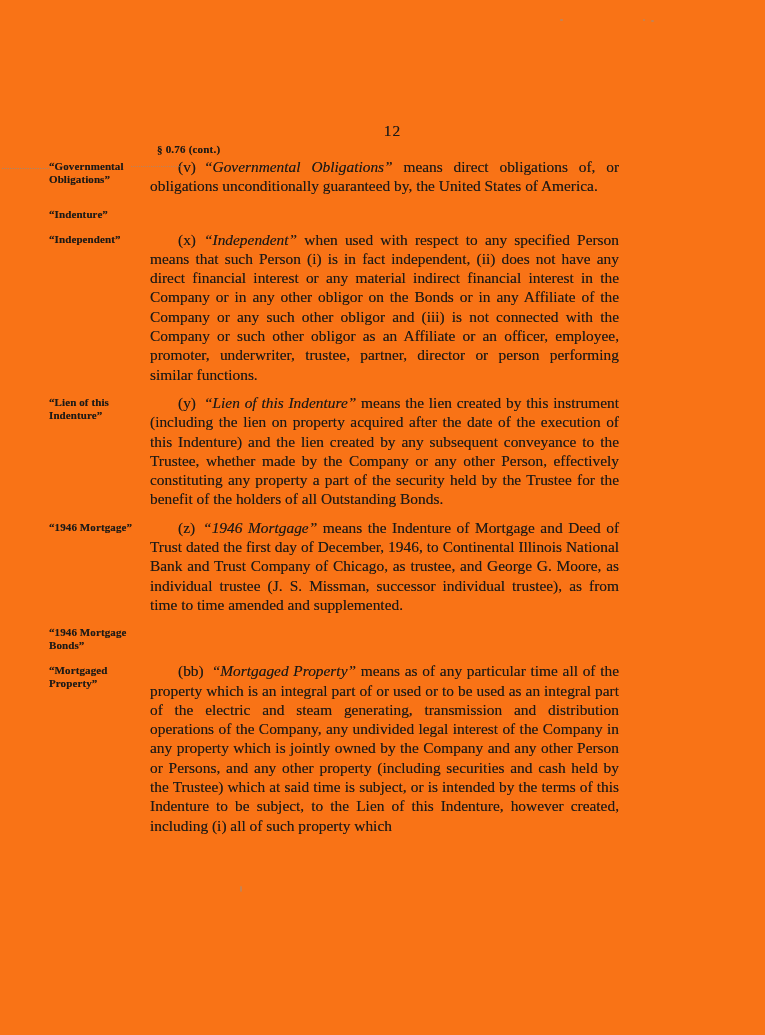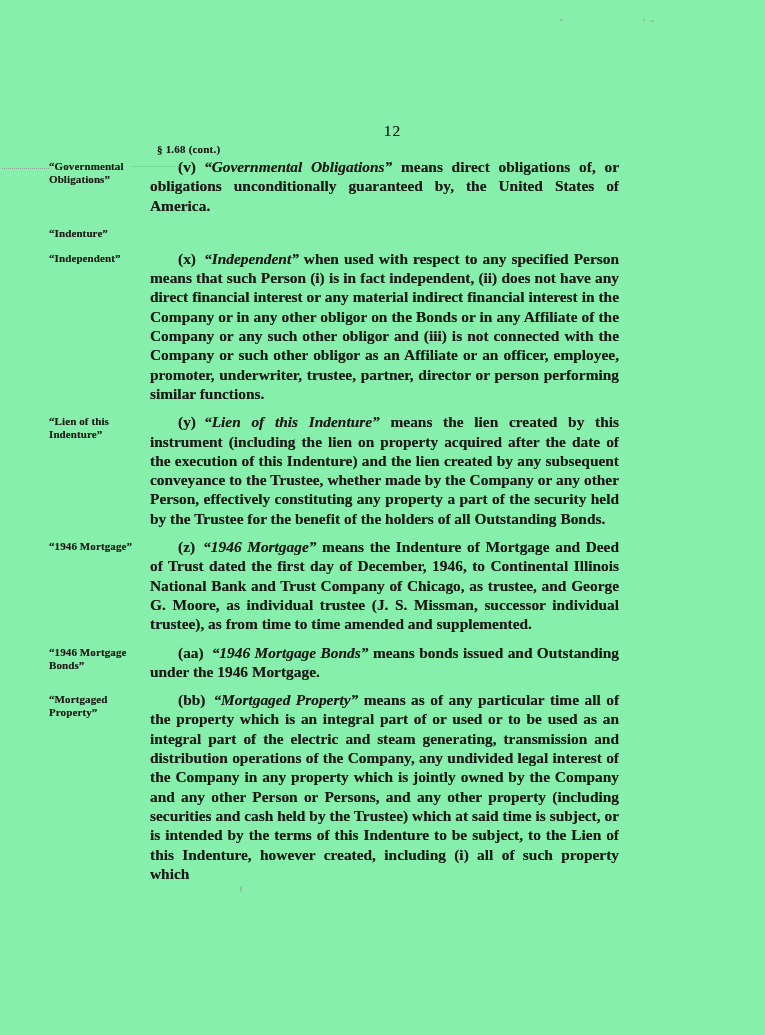--- a/index.html
+++ b/index.html
@@ -4,21 +4,21 @@
 <style>
   html, body {
     margin: 0;
     padding: 0;
     background: #e9e9e9;
   }
   .page {
     position: relative;
     width: 765px;
     height: 1035px;
-    background: #86efac;
+    background: #f97316;
     overflow: hidden;
     font-family: "Liberation Serif", "DejaVu Serif", serif;
     color: #1c1a17;
   }
   .page-number {
     position: absolute;
     left: 158px;
     top: 122px;
     width: 469px;
     text-align: center;
@@ -56,21 +56,20 @@
     letter-spacing: 0.1px;
     text-shadow: 0 0 0.3px rgba(25,22,18,.5);
   }
   .para {
     margin: 0;
     font-size: 15.4px;
     line-height: 19.3px;
     text-align: justify;
     text-indent: 28px;
     text-shadow: 0 0 0.45px rgba(25,22,18,.55);
-    font-weight: bold;
   }
   .clause-tag { margin-right: 8px; }
   .term { font-style: italic; }
 
   
   .dotline {
     position: absolute;
     height: 0;
     border-top: 1.6px dotted #8d8d8b;
     opacity: 0.75;
@@ -86,21 +85,21 @@
   .speck.s2 { left: 643px; top: 19px;  width: 2px; height: 2px; opacity: .5; }
   .speck.s3 { left: 651px; top: 20px;  width: 3px; height: 2px; opacity: .5; }
   .speck.s4 { left: 240px; top: 886px; width: 2px; height: 6px; opacity: .5; }
 </style>
 </head>
 <body>
 
 <div class="page">
 
   <div class="page-number">12</div>
-  <div class="section-note">§ 1.68 (cont.)</div>
+  <div class="section-note">§ 0.76 (cont.)</div>
 
   <div class="defs">
 
     <div class="def-row">
       <div class="margin-label">“Governmental Obligations”</div>
       <p class="para"><span class="clause-tag">(v)</span><span class="term">“Governmental Obligations”</span><span> means direct obligations of, or obligations unconditionally guaranteed by, the United States of America.</span></p>
     </div>
 
     <div class="def-row">
       <div class="margin-label">“Indenture”</div>
@@ -116,21 +115,20 @@
       <p class="para"><span class="clause-tag">(y)</span><span class="term">“Lien of this Indenture”</span><span> means the lien created by this instrument (including the lien on property acquired after the date of the execution of this Indenture) and the lien created by any subsequent conveyance to the Trustee, whether made by the Company or any other Person, effectively constituting any property a part of the security held by the Trustee for the benefit of the holders of all Outstanding Bonds.</span></p>
     </div>
 
     <div class="def-row">
       <div class="margin-label">“1946 Mortgage”</div>
       <p class="para"><span class="clause-tag">(z)</span><span class="term">“1946 Mortgage”</span><span> means the Indenture of Mortgage and Deed of Trust dated the first day of December, 1946, to Continental Illinois National Bank and Trust Company of Chicago, as trustee, and George G. Moore, as individual trustee (J. S. Missman, successor individual trustee), as from time to time amended and supplemented.</span></p>
     </div>
 
     <div class="def-row">
       <div class="margin-label">“1946 Mortgage Bonds”</div>
-      <p class="para"><span class="clause-tag">(aa)</span><span class="term">“1946 Mortgage Bonds”</span><span> means bonds issued and Outstanding under the 1946 Mortgage.</span></p>
     </div>
 
     <div class="def-row">
       <div class="margin-label">“Mortgaged Property”</div>
       <p class="para"><span class="clause-tag">(bb)</span><span class="term">“Mortgaged Property”</span><span> means as of any particular time all of the property which is an integral part of or used or to be used as an integral part of the electric and steam generating, transmission and distribution operations of the Company, any undivided legal interest of the Company in any property which is jointly owned by the Company and any other Person or Persons, and any other property (including securities and cash held by the Trustee) which at said time is subject, or is intended by the terms of this Indenture to be subject, to the Lien of this Indenture, however created, including (i) all of such property which</span></p>
     </div>
 
   </div>
 
   <div class="dotline a1"></div>

